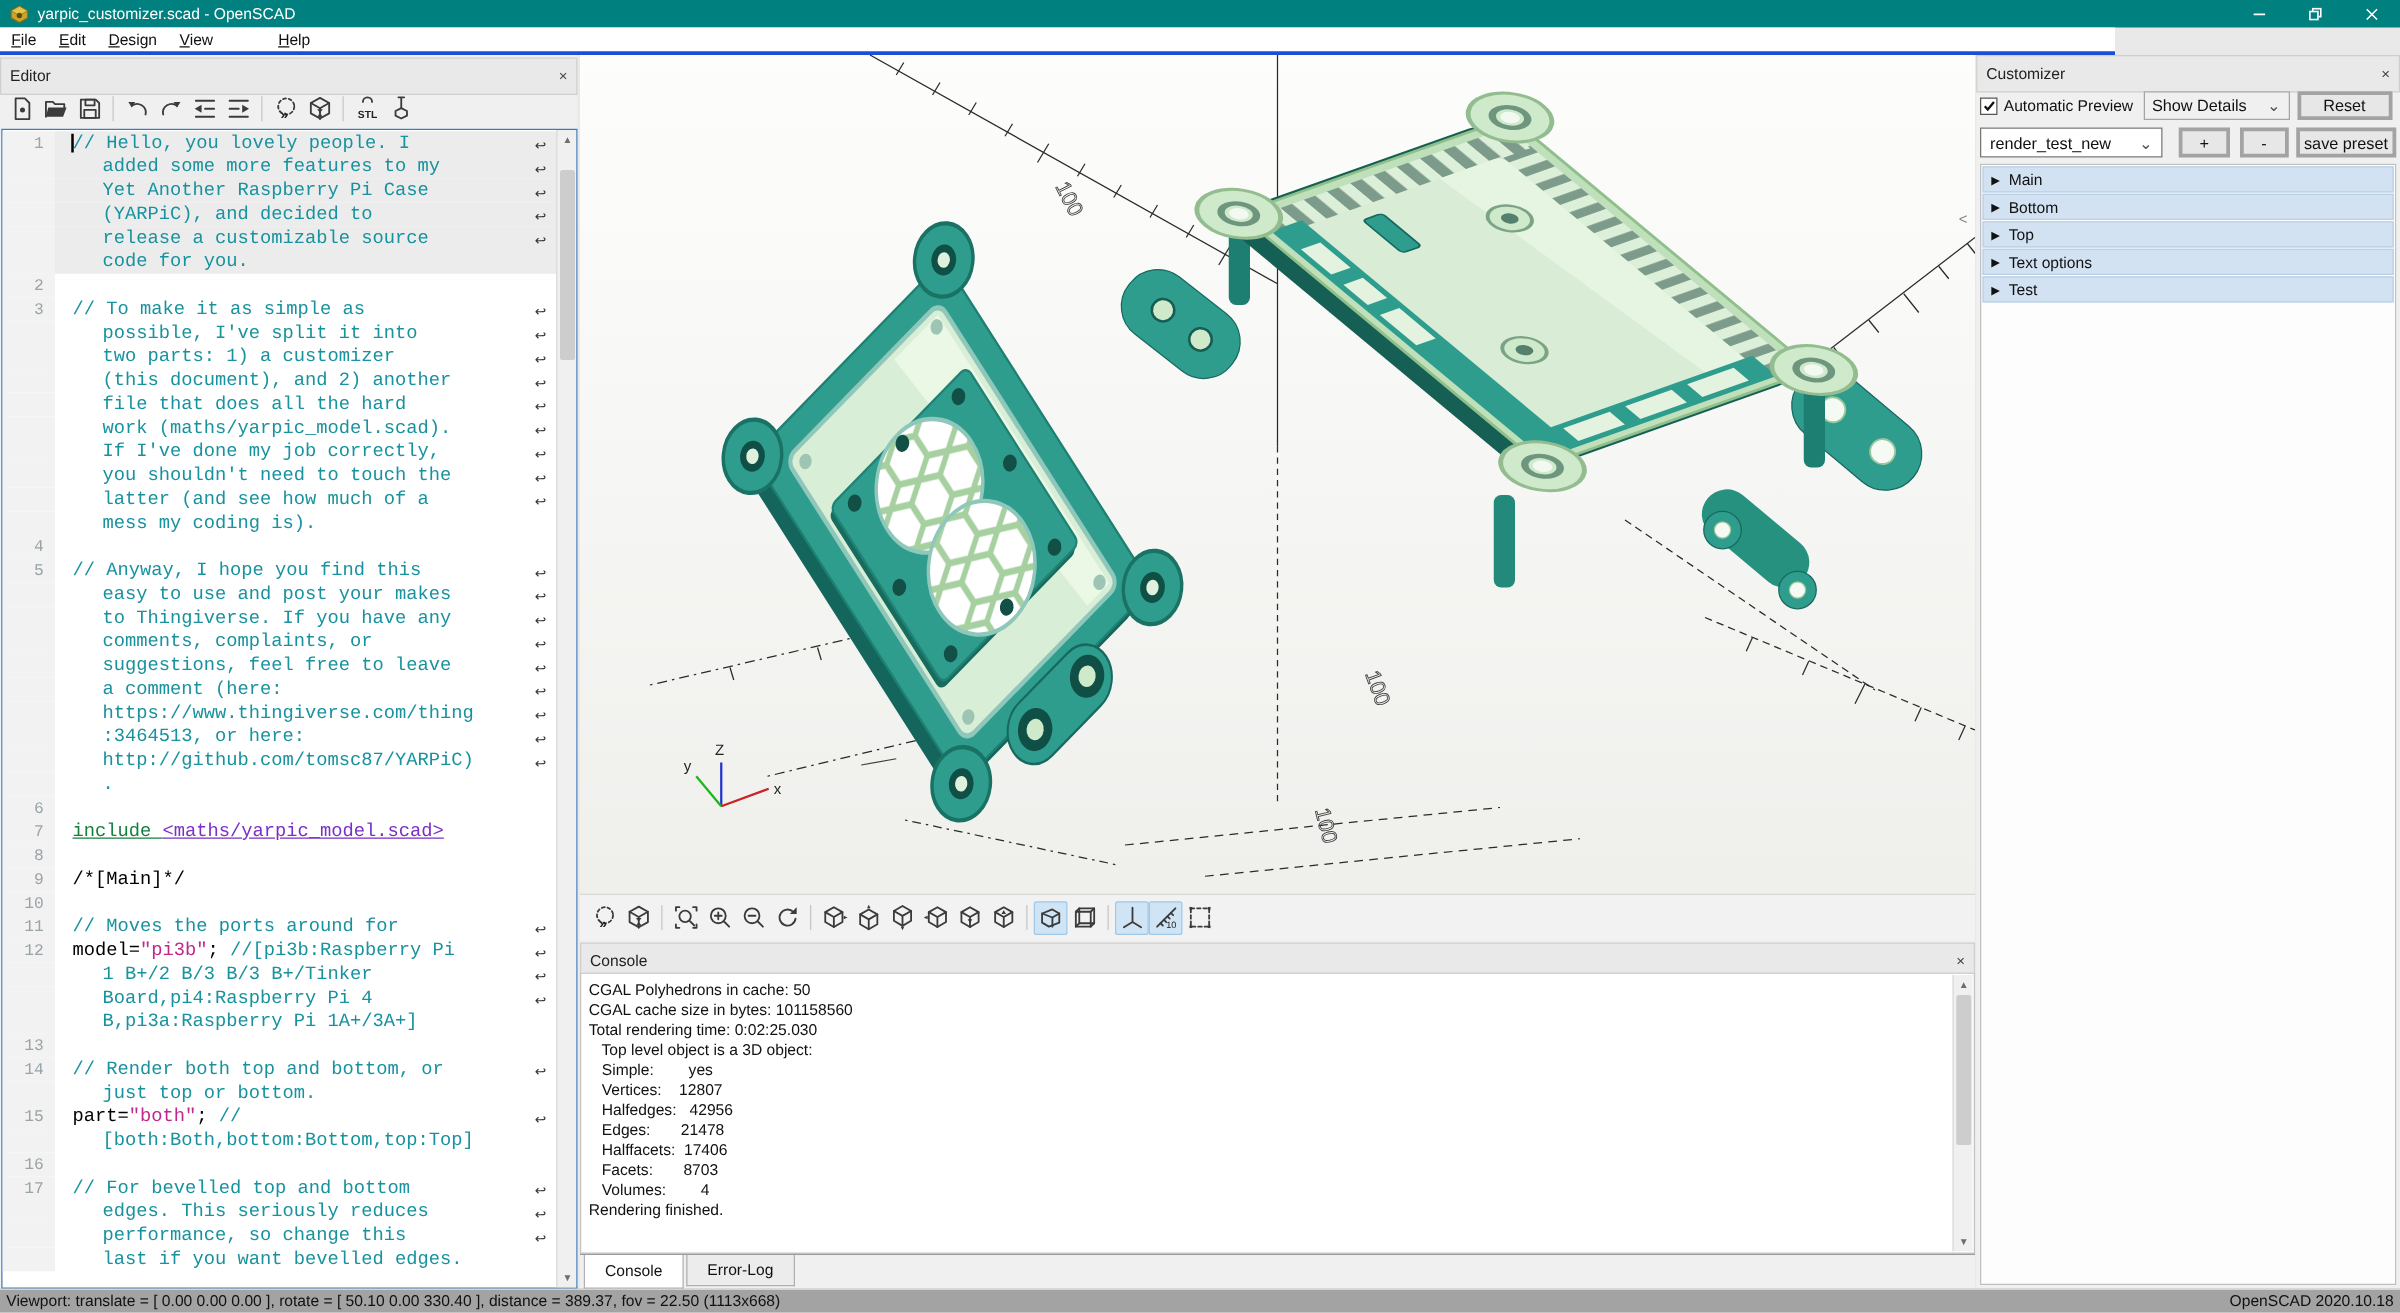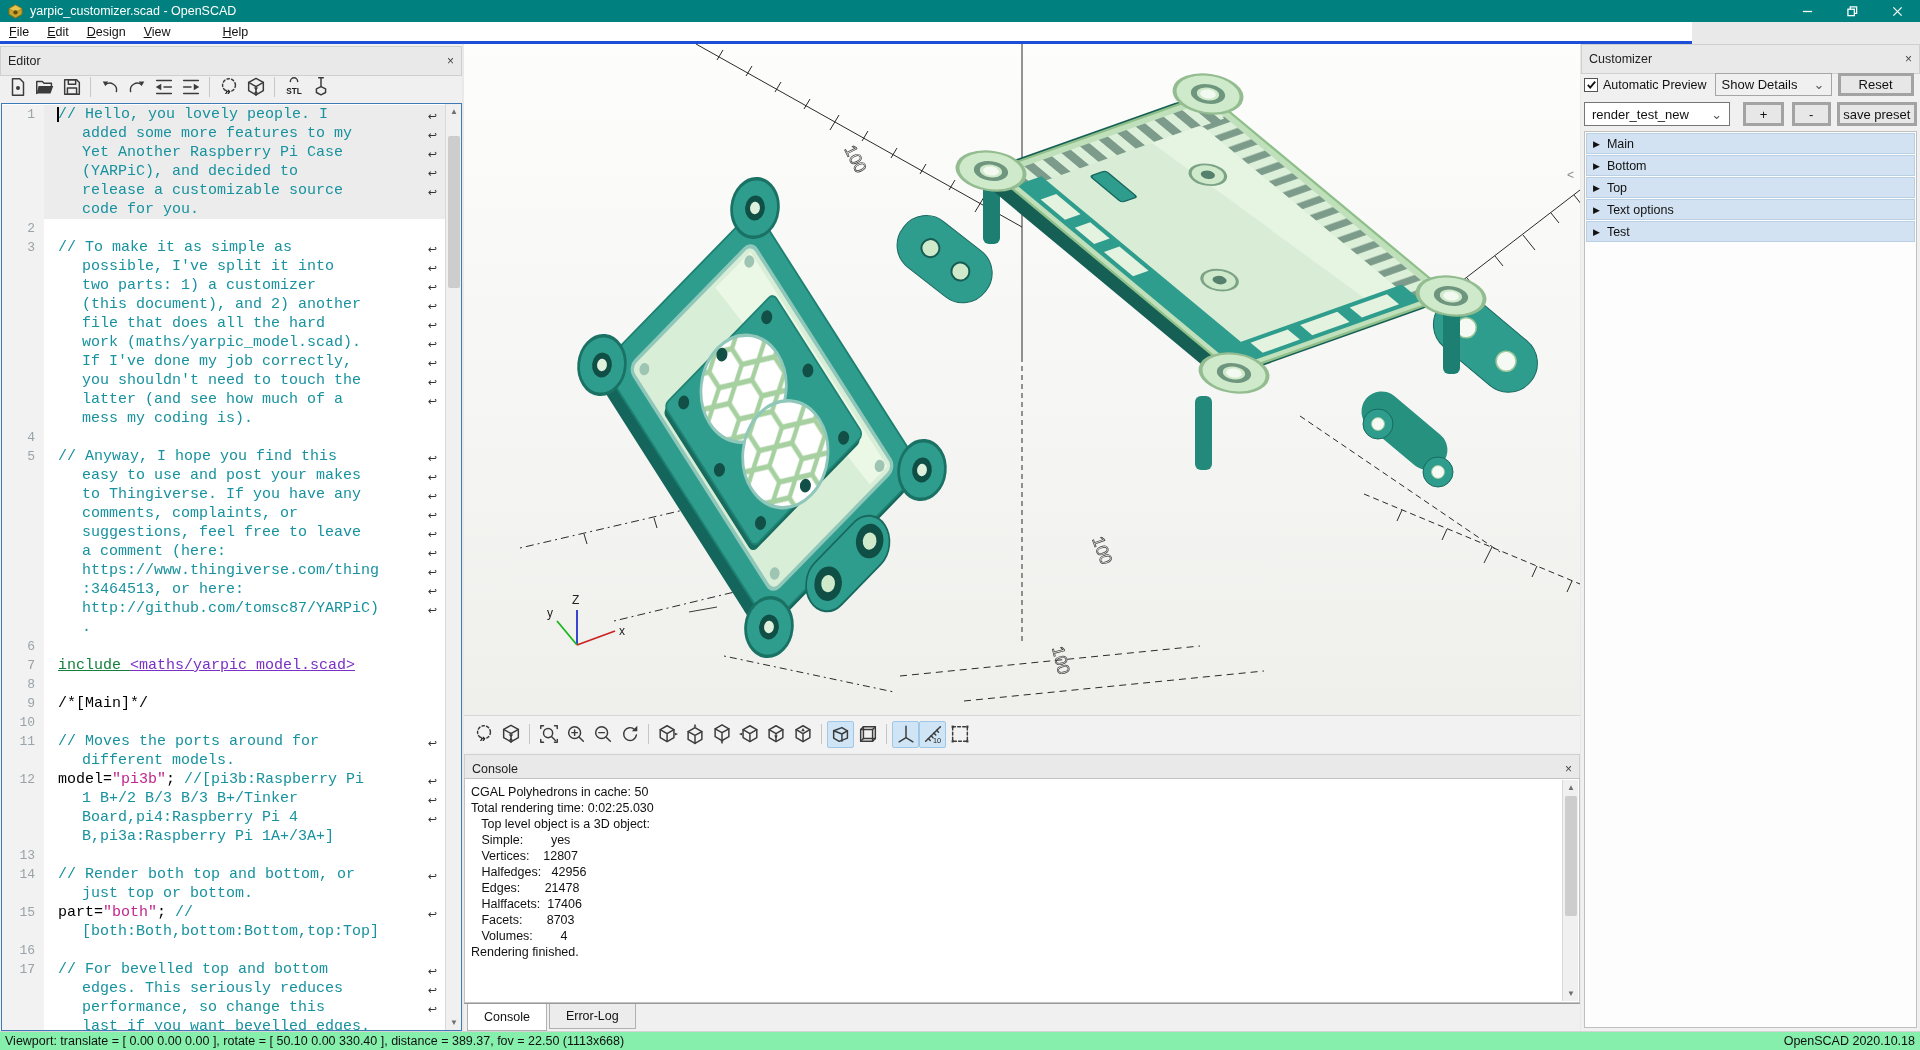--- a/index.html
+++ b/index.html
@@ -87,21 +87,21 @@
   #cust-list { position:absolute; left:3px; top:87px; width:333px; height:897px; background:#fdfdfd;
     border:1px solid #c0c0c0; padding:1px; }
   .section-row { height:21px; background:#d2e2f2; border:1px solid #b9cfe4; margin-bottom:1px;
     display:flex; align-items:center; padding-left:6px; font-size:12.5px; }
   .section-row .tri { font-size:9px; margin-right:7px; color:#111; }
   .checkbox { width:14px; height:14px; background:#fff; border:1px solid #555; display:inline-flex;
     align-items:center; justify-content:center; margin-right:5px; }
   .checkbox svg { width:11px; height:11px; stroke:#111; stroke-width:2; fill:none; }
 
   
-  #statusbar { position:absolute; left:0; top:1031px; width:1920px; height:19px; background:#86efac;
+  #statusbar { position:absolute; left:0; top:1031px; width:1920px; height:19px; background:#a3a3a3;
     border-top:1px solid #d4d4d4; display:flex; align-items:center; padding:0 5px; }
   #statusbar .right { margin-left:auto; }
 
   #splitter-handle { position:absolute; left:1567px; top:168px; color:#8a8a8a; font-size:12px; }
 </style>
 </head>
 <body>
 
 <div id="titlebar">
   <svg class="logo" viewBox="0 0 16 16">
@@ -256,21 +256,20 @@
         <div class="code-row"><span class="gut"></span><span class="txt cont"><span class="seg-c">https://www.thingiverse.com/thing</span></span><span class="wrapmark">↩</span></div>
         <div class="code-row"><span class="gut"></span><span class="txt cont"><span class="seg-c">:3464513, or here:</span></span><span class="wrapmark">↩</span></div>
         <div class="code-row"><span class="gut"></span><span class="txt cont"><span class="seg-c">http://github.com/tomsc87/YARPiC)</span></span><span class="wrapmark">↩</span></div>
         <div class="code-row"><span class="gut"></span><span class="txt cont"><span class="seg-c">.</span></span></div>
         <div class="code-row"><span class="gut">6</span><span class="txt"></span></div>
         <div class="code-row"><span class="gut">7</span><span class="txt"><span class="seg-i">include </span><span class="seg-p">&lt;maths/yarpic_model.scad&gt;</span></span></div>
         <div class="code-row"><span class="gut">8</span><span class="txt"></span></div>
         <div class="code-row"><span class="gut">9</span><span class="txt"><span class="seg-k">/*[Main]*/</span></span></div>
         <div class="code-row"><span class="gut">10</span><span class="txt"></span></div>
         <div class="code-row"><span class="gut">11</span><span class="txt"><span class="seg-c">// Moves the ports around for</span></span><span class="wrapmark">↩</span></div>
-        <div class="code-row"><span class="gut"></span><span class="txt cont"><span class="seg-c">different models.</span></span></div>
         <div class="code-row"><span class="gut">12</span><span class="txt"><span class="seg-k">model=</span><span class="seg-s">"pi3b"</span><span class="seg-k">; </span><span class="seg-c">//[pi3b:Raspberry Pi</span></span><span class="wrapmark">↩</span></div>
         <div class="code-row"><span class="gut"></span><span class="txt cont"><span class="seg-c">1 B+/2 B/3 B/3 B+/Tinker</span></span><span class="wrapmark">↩</span></div>
         <div class="code-row"><span class="gut"></span><span class="txt cont"><span class="seg-c">Board,pi4:Raspberry Pi 4</span></span><span class="wrapmark">↩</span></div>
         <div class="code-row"><span class="gut"></span><span class="txt cont"><span class="seg-c">B,pi3a:Raspberry Pi 1A+/3A+]</span></span></div>
         <div class="code-row"><span class="gut">13</span><span class="txt"></span></div>
         <div class="code-row"><span class="gut">14</span><span class="txt"><span class="seg-c">// Render both top and bottom, or</span></span><span class="wrapmark">↩</span></div>
         <div class="code-row"><span class="gut"></span><span class="txt cont"><span class="seg-c">just top or bottom.</span></span></div>
         <div class="code-row"><span class="gut">15</span><span class="txt"><span class="seg-k">part=</span><span class="seg-s">"both"</span><span class="seg-k">; </span><span class="seg-c">//</span></span><span class="wrapmark">↩</span></div>
         <div class="code-row"><span class="gut"></span><span class="txt cont"><span class="seg-c">[both:Both,bottom:Bottom,top:Top]</span></span></div>
         <div class="code-row"><span class="gut">16</span><span class="txt"></span></div>
@@ -606,20 +605,21 @@
 <div id="splitter-handle">&lt;</div>
 
 <div id="console-panel">
   <div id="console-header" class="panel-header">
     <span>Console</span>
     <span class="panel-x">×</span>
   </div>
   <div id="console-body">
     <div id="console-lines">
         <div class="con-line">CGAL Polyhedrons in cache: 50</div>
+        <div class="con-line">CGAL cache size in bytes: 101158560</div>
         <div class="con-line">Total rendering time: 0:02:25.030</div>
         <div class="con-line">   Top level object is a 3D object:</div>
         <div class="con-line">   Simple:        yes</div>
         <div class="con-line">   Vertices:    12807</div>
         <div class="con-line">   Halfedges:   42956</div>
         <div class="con-line">   Edges:       21478</div>
         <div class="con-line">   Halffacets:  17406</div>
         <div class="con-line">   Facets:       8703</div>
         <div class="con-line">   Volumes:        4</div>
         <div class="con-line">Rendering finished.</div>

